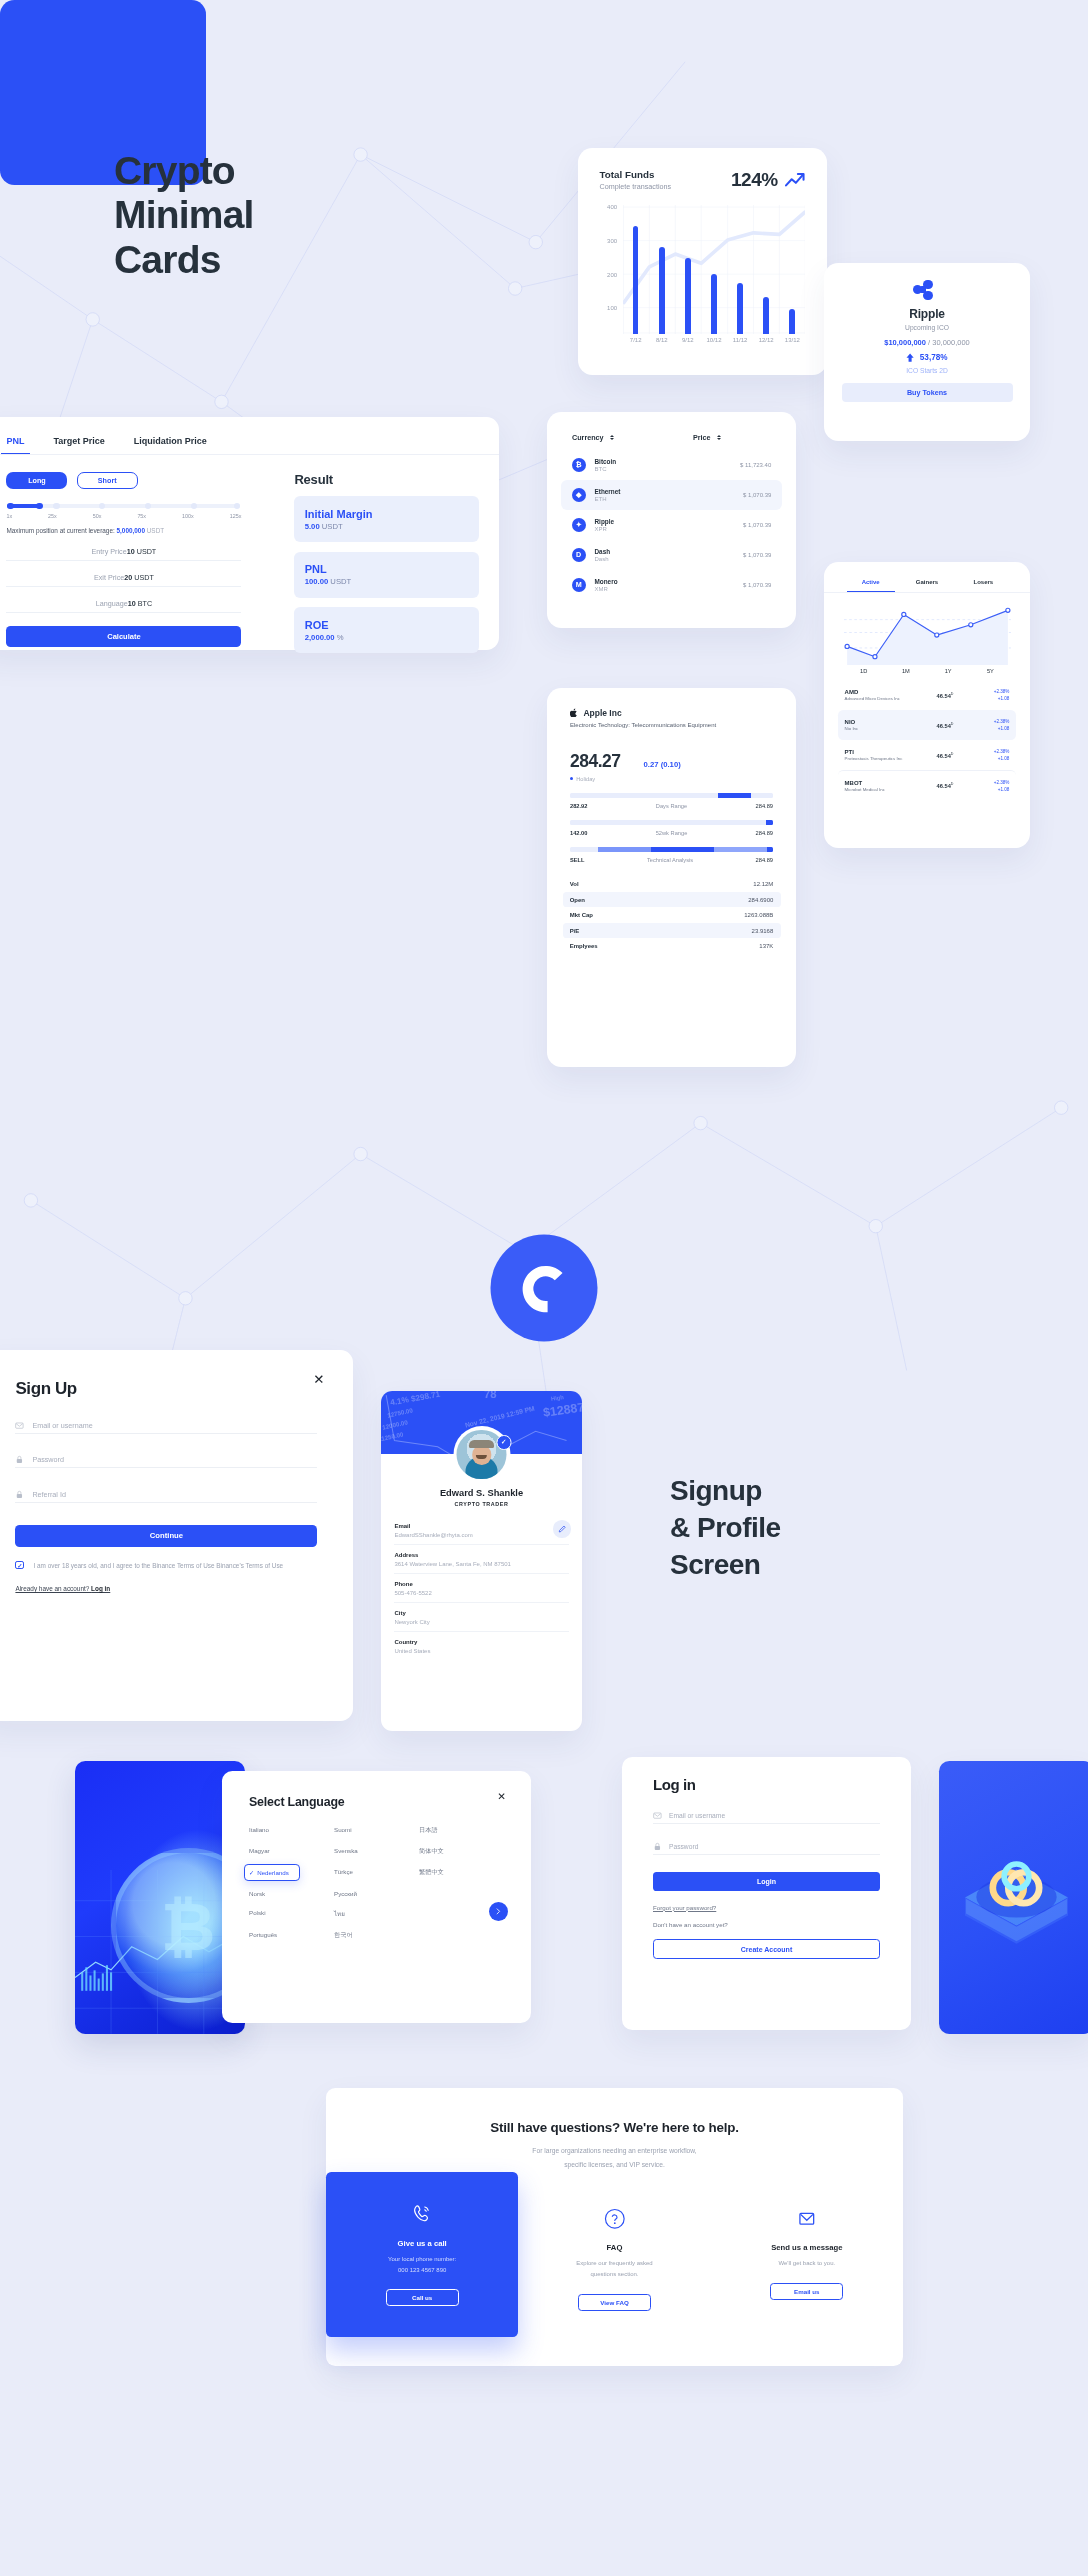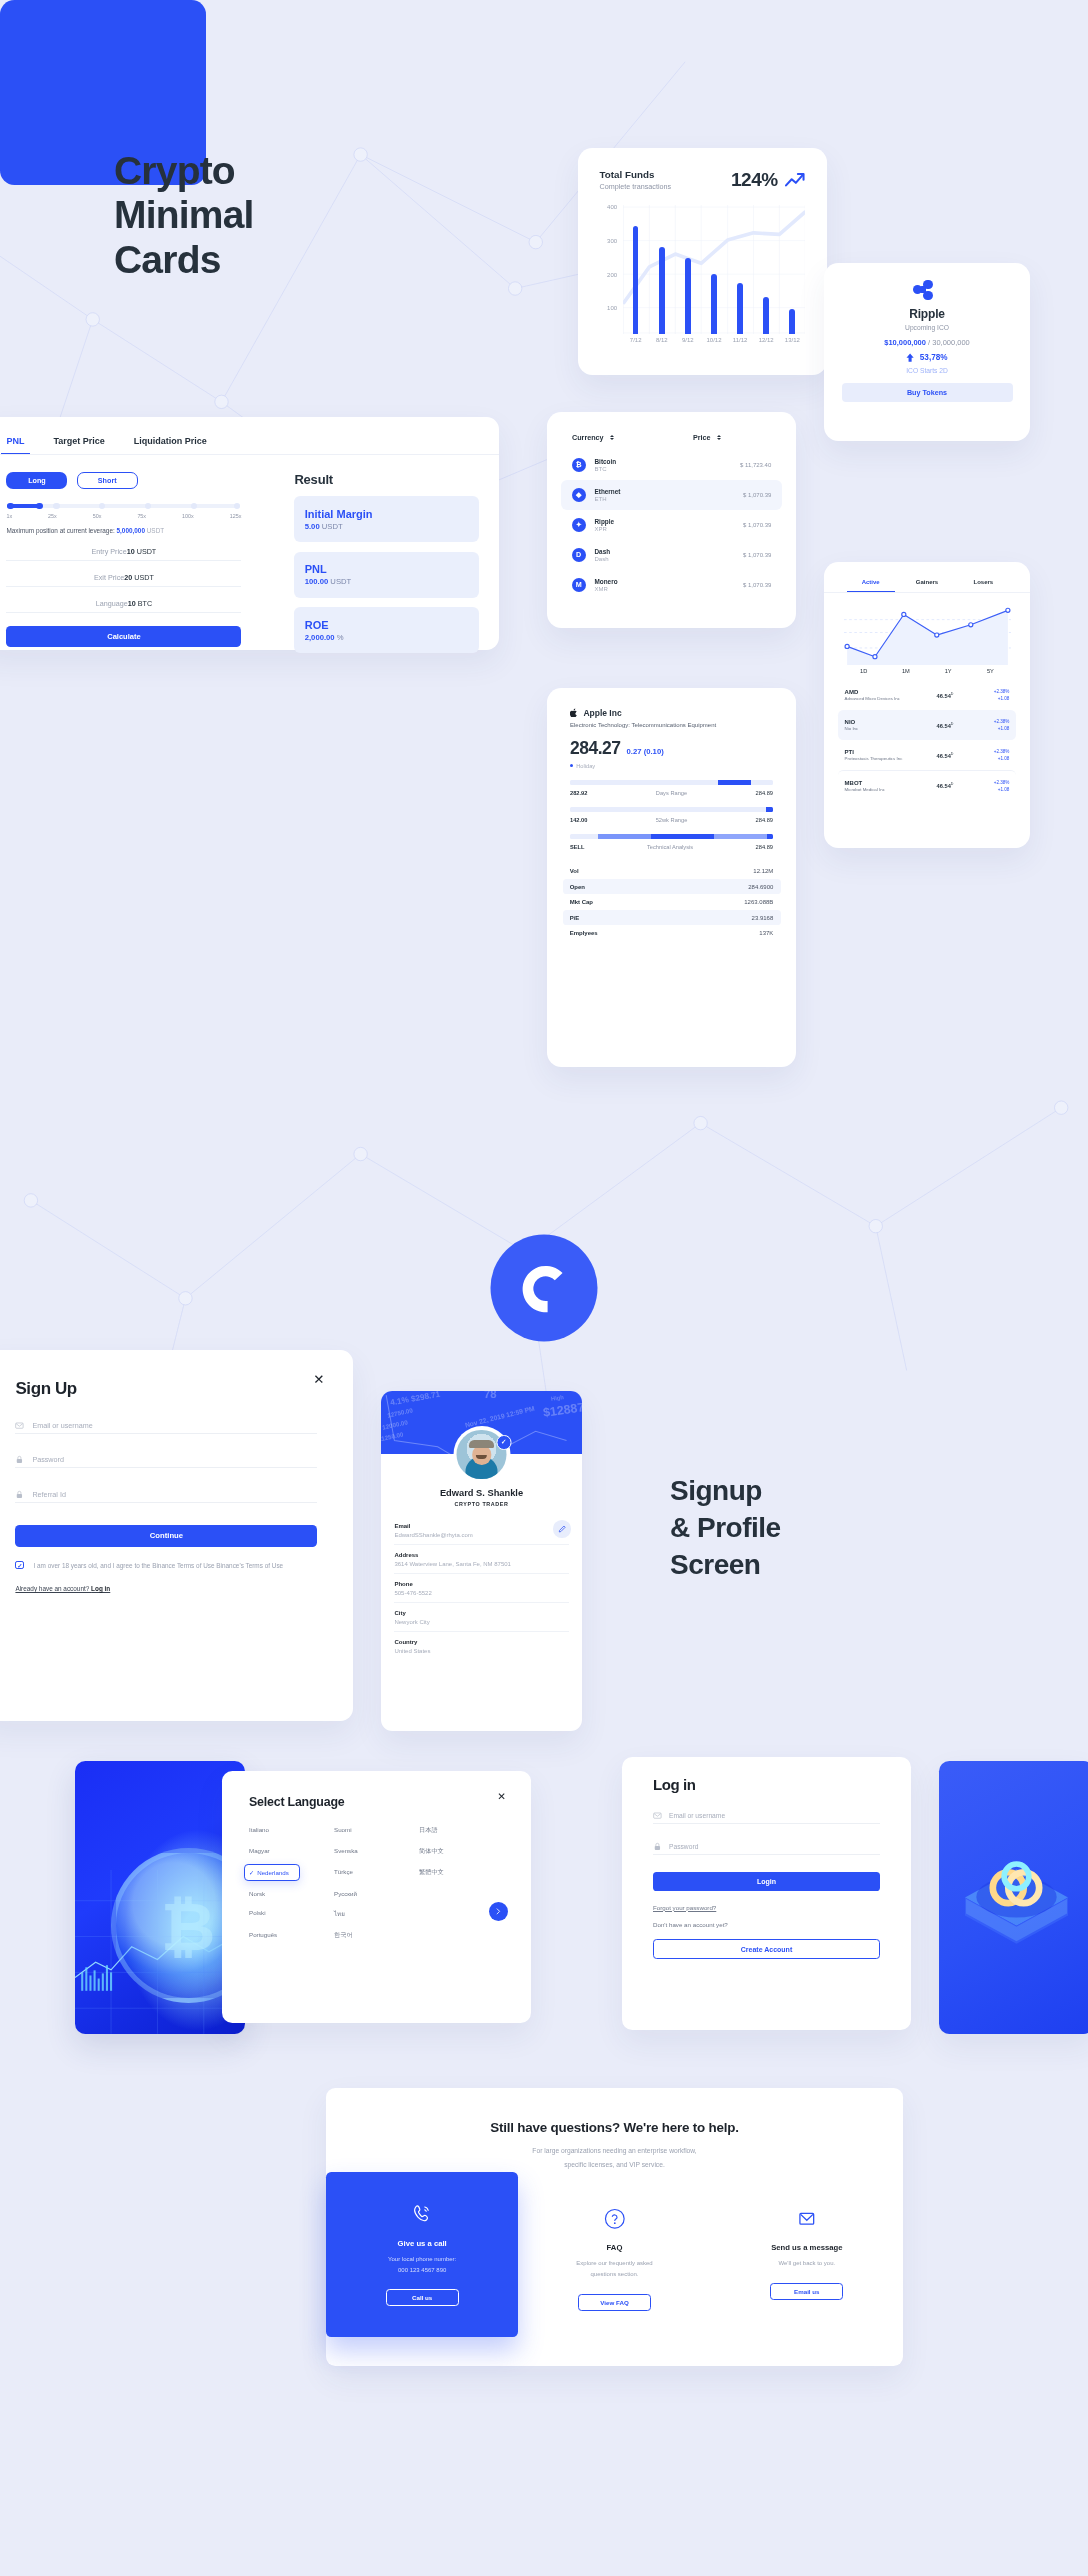--- a/index.html
+++ b/index.html
@@ -113,21 +113,21 @@
   .cur-name { margin-left: 8.8px; width: 90px; }
   .cur-name .n { font-size: 6.4px; font-weight:700; color:#26313c; }
   .cur-name .s { font-size: 6px; color:#a7adbb; margin-top:1px; }
   .cur-price { flex:1; text-align:right; font-size:6px; color:#8e95a6; }
 
   
   #aapl-card { left: 547px; top: 688px; width: 249px; height: 379px; }
   .ap-pad { padding: 19.6px 23px 0 23px; }
   .ap-name { display:flex; align-items:center; gap:5.2px; font-size:8.5px; font-weight:700; color:#26313c; }
   .ap-sub { font-size: 6px; color:#555e6e; margin-top: 4.6px; }
-  .ap-price { display:flex; align-items:baseline; gap:6px; margin-top: 10px; }
+  .ap-price { display:flex; align-items:baseline; gap:23px; margin-top: 23px; }
   .ap-price .big { font-size: 17.5px; font-weight: 700; color:#26313c; letter-spacing:-0.5px; }
   .ap-price .chg { font-size: 7.7px; font-weight:700; color:#2b50f6; }
   .ap-hol { font-size: 5.7px; color:#a7adbb; margin-top: 3.6px; display:flex; align-items:center; gap:3.1px;}
   .dot-b { width:3.1px; height:3.1px; border-radius:50%; background:#2b50f6; display:inline-block; }
 
   .rangeblk { margin-top: 11.3px; }
   .rbar { height: 5.2px; border-radius: 1.5px; background: #e8edfc; position: relative; overflow:hidden; }
   .rbar .seg1 { position:absolute; height:100%; }
   .rlabels { display:flex; justify-content:space-between; margin-top: 4.6px; font-size: 5.7px; }
   .rlabels .a { font-weight:700; color:#26313c; }

